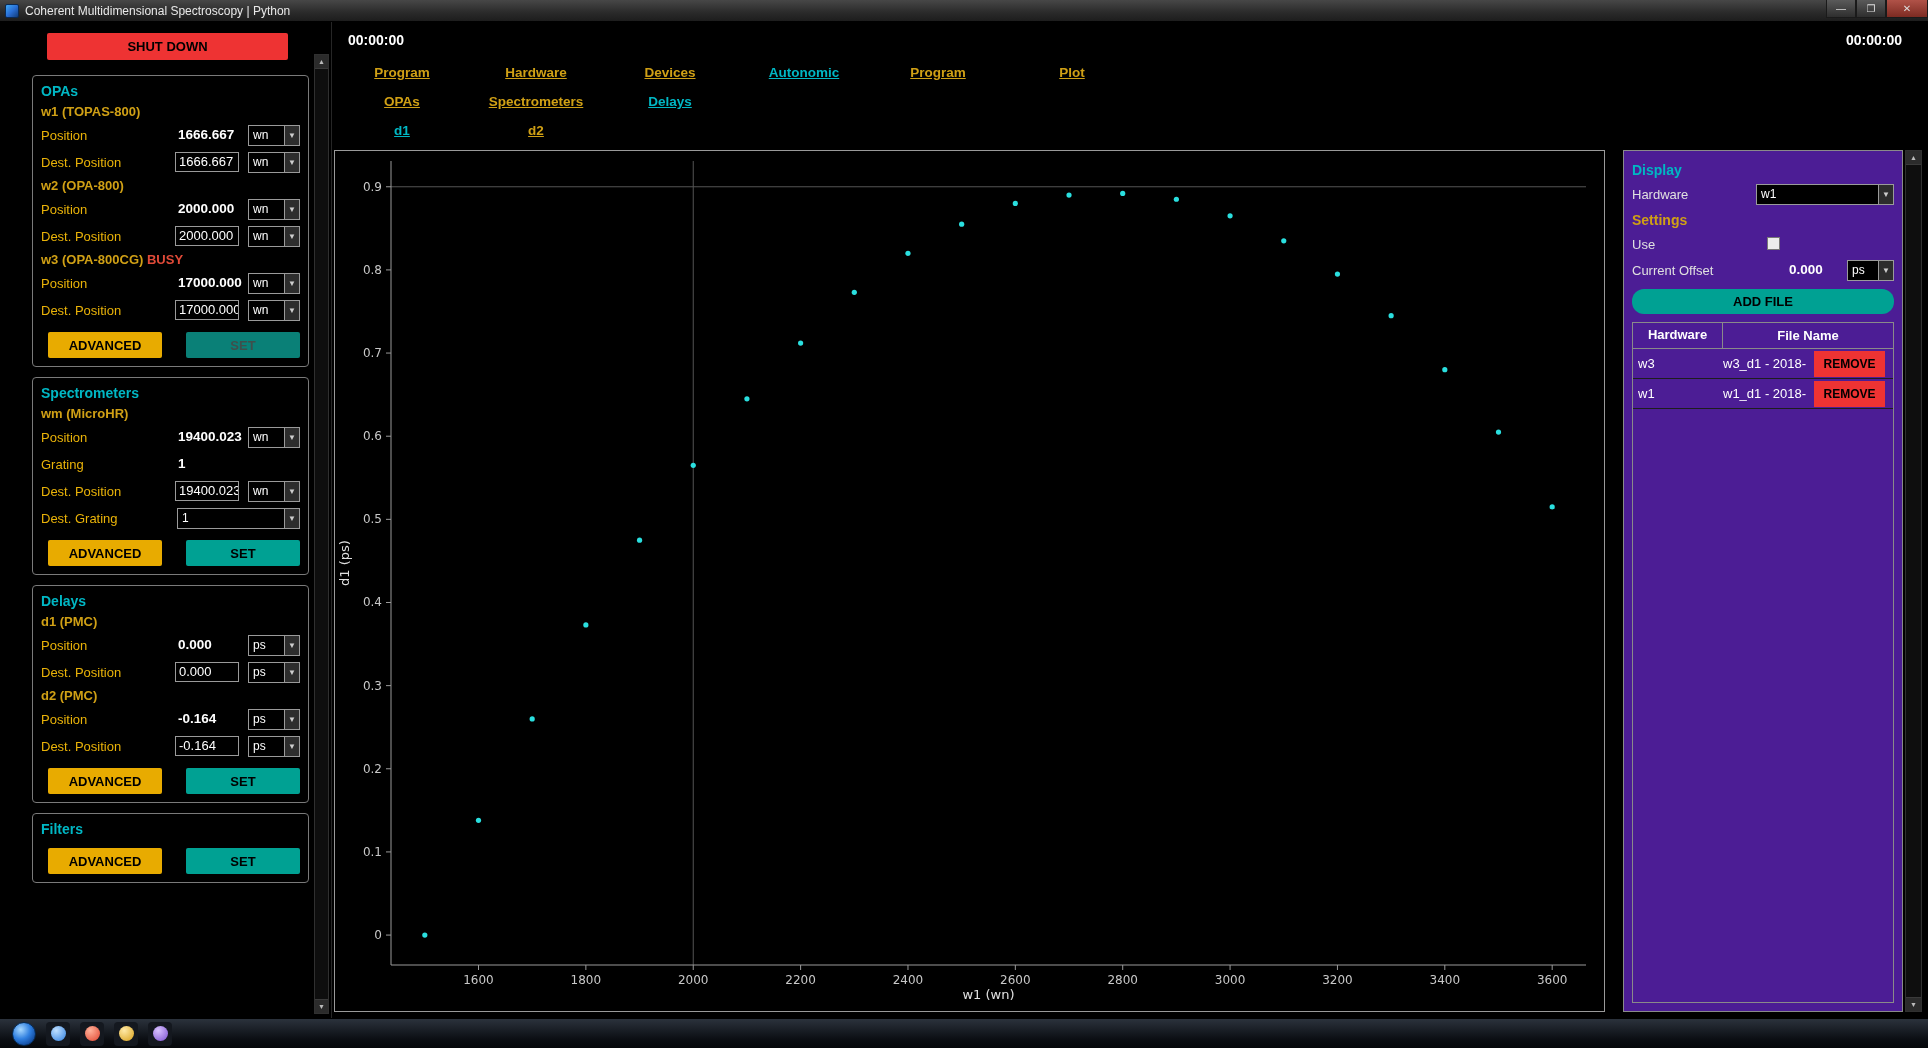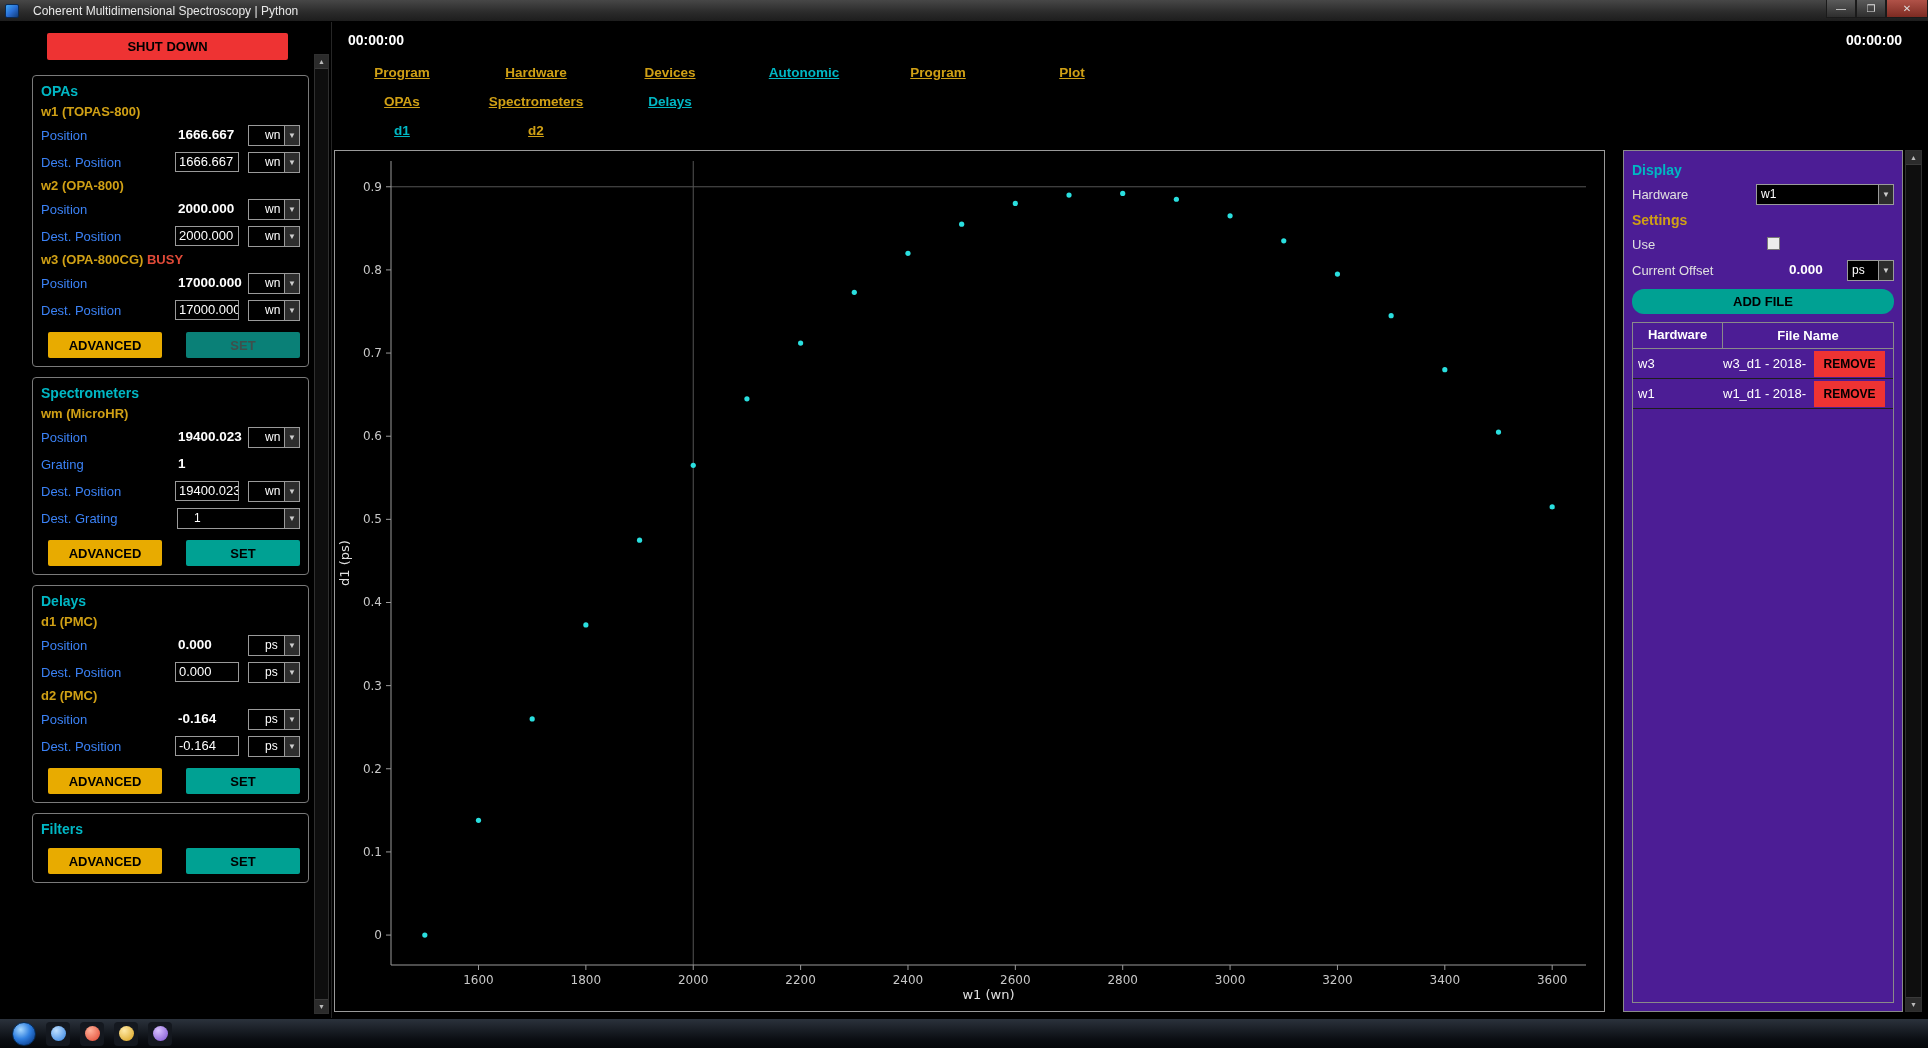--- a/index.html
+++ b/index.html
@@ -14,46 +14,46 @@
   *{margin:0;padding:0;box-sizing:border-box;}
   html,body{width:1928px;height:1048px;background:#000;overflow:hidden;
     font-family:"Liberation Sans",sans-serif;color:#ddd;}
 
   
   .titlebar{position:absolute;left:0;top:0;width:1928px;height:22px;
     background:linear-gradient(#474747,#2a2a2a 60%,#1d1d1d);
     display:flex;align-items:center;padding-left:5px;border-bottom:1px solid #000;}
   .app-icon{width:14px;height:14px;border-radius:2px;margin-right:6px;
     background:linear-gradient(135deg,#3fa9f5 0%,#2a6fd6 50%,#123c7a 100%);border:1px solid #0a2a55;}
-  .title-text{font-size:12px;color:#e8e8e8;margin-left:8px;}
+  .title-text{font-size:12px;color:#e8e8e8;}
   .win-controls{margin-left:auto;display:flex;height:18px;align-self:flex-start;}
   .win-btn{width:30px;height:18px;display:flex;align-items:center;justify-content:center;
     font-size:10px;color:#ddd;background:linear-gradient(#5a5a5a,#2e2e2e);
     border:1px solid #1a1a1a;border-top:none;}
   .win-btn.close{background:linear-gradient(#b05248,#7d2b22);width:42px;border-bottom-right-radius:2px;}
 
   
   .sidebar{position:absolute;left:10px;top:22px;width:322px;height:996px;background:#000;
     border-right:1px solid #262626;}
   .sidebar-content{position:absolute;left:0;top:0;width:306px;padding-top:11px;}
   .shutdown{margin:0 0 15px 37px;width:241px;height:27px;background:var(--red);
     color:#000;font-weight:bold;font-size:13px;display:flex;align-items:center;
     justify-content:center;border-radius:2px;}
   .group{margin:0 0 10px 22px;width:277px;border:1px solid #7a7a7a;border-radius:4px;
     padding:4px 8px 8px;background:#000;}
   .sec-header{color:var(--cyan);font-weight:bold;font-size:14px;line-height:22px;}
   .dev-name{color:var(--orange);font-weight:bold;font-size:13px;line-height:20px;}
   .busy{color:var(--busy);font-weight:bold;}
   .frow{position:relative;height:27px;}
-  .flabel{font-size:13px;color:#3b82f6;line-height:27px;text-align:center;}
+  .flabel{font-size:13px;color:#eab308;line-height:27px;text-align:center;}
   .fval{position:absolute;left:137px;top:5px;font-weight:bold;color:#fff;font-size:13.5px;white-space:nowrap;}
   .finput{position:absolute;left:134px;top:3px;width:64px;height:20px;background:#000;
     border:1px solid #9a9a9a;color:#fff;font-size:13px;padding:1px 3px 0;white-space:nowrap;overflow:hidden;}
   .combo{position:absolute;right:0;top:3px;width:52px;height:21px;border:1px solid #9a9a9a;
-    display:flex;background:#000;padding-left:12px;}
+    display:flex;background:#000;}
   .combo.wide{left:136px;width:auto;}
   .combo-text{flex:1;font-size:12px;color:#fff;padding:2px 0 0 4px;overflow:hidden;}
   .combo-btn{width:15px;border-left:1px solid #9a9a9a;background:#2d2d2d;color:#ccc;
     font-size:8px;display:flex;align-items:center;justify-content:center;}
   .btnrow{display:flex;gap:24px;margin-top:8px;height:26px;padding-left:7px;}
   .btn{flex:1;display:flex;align-items:center;justify-content:center;font-weight:bold;
     font-size:13px;color:#000;border-radius:2px;}
   .btn.advanced{background:var(--yellow);}
   .btn.set{background:var(--teal);}
   .btn.set.disabled{background:#0a8077;color:#3f4f4c;}

